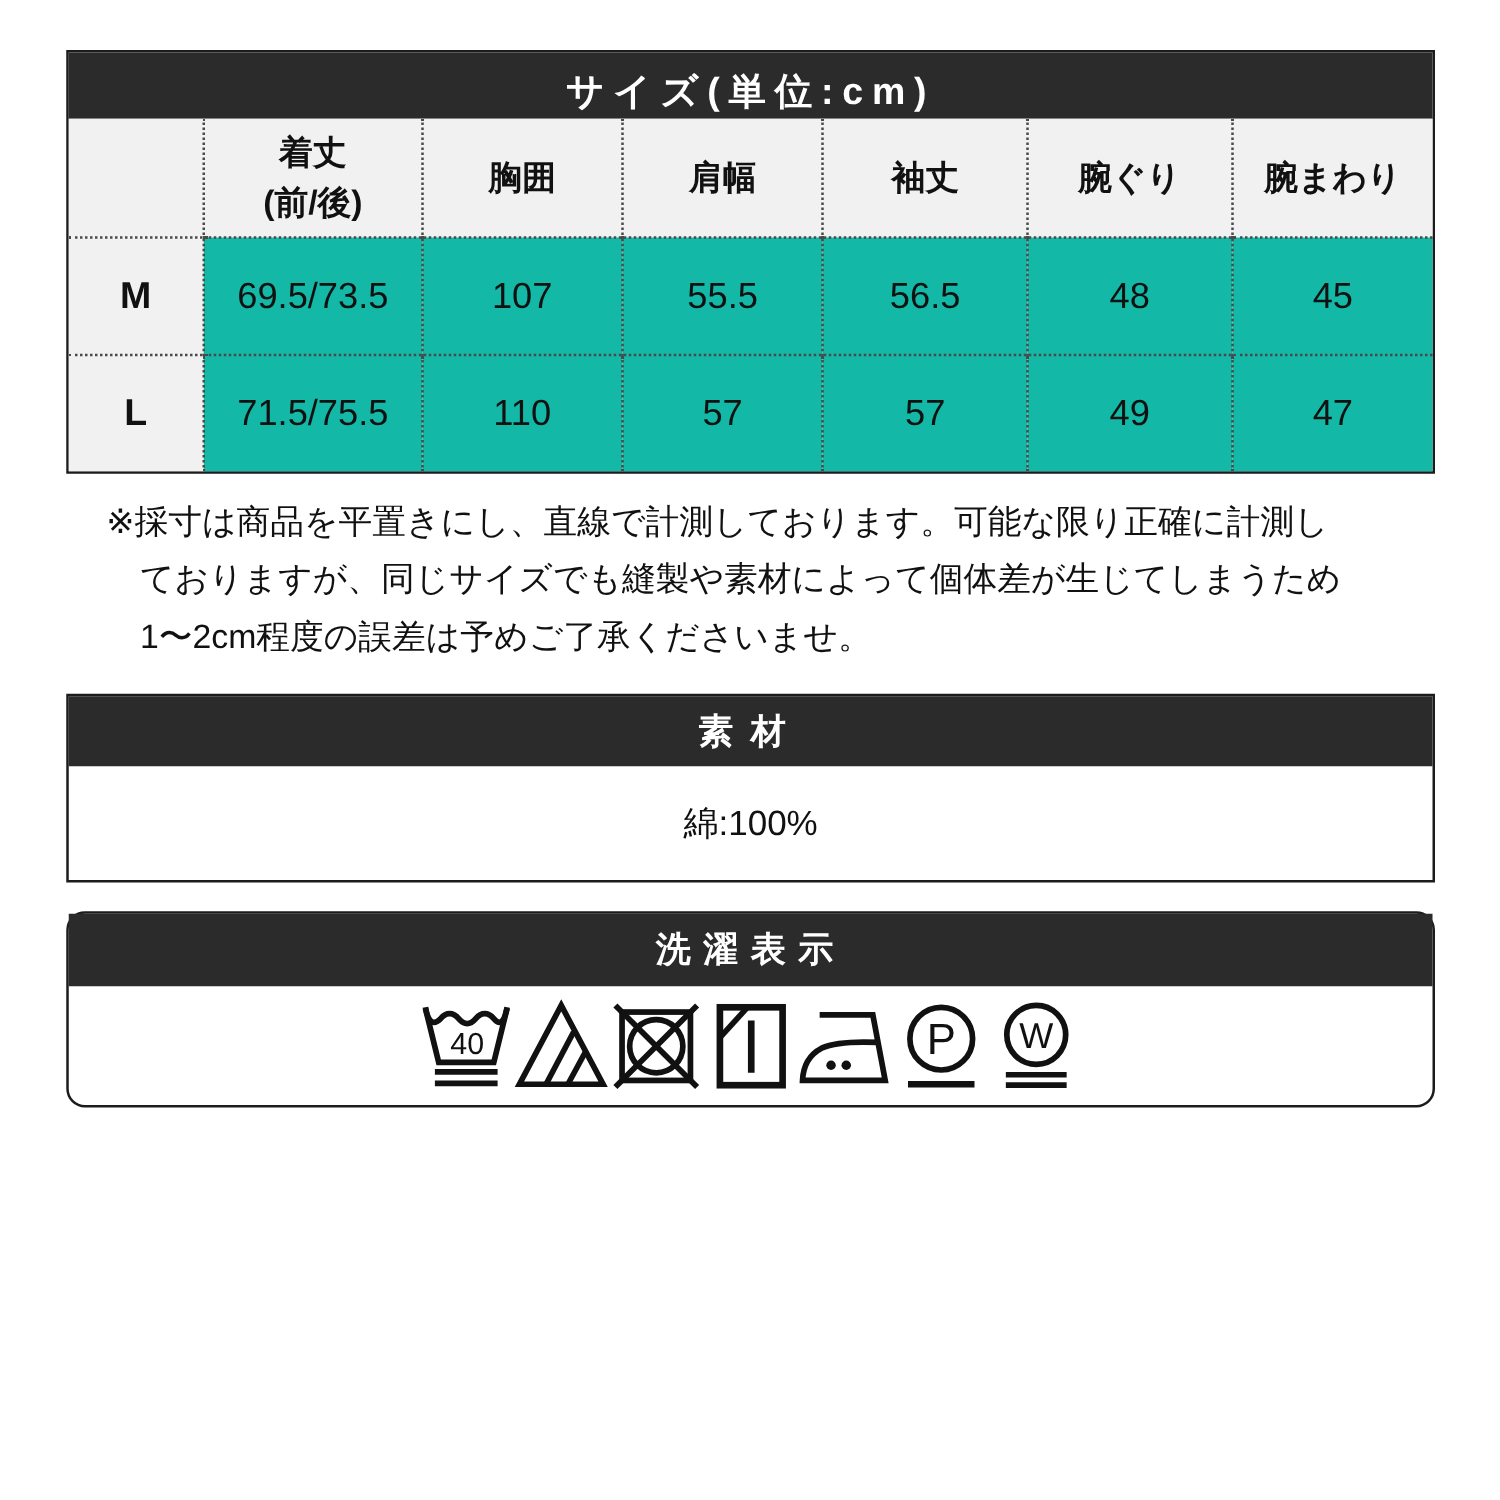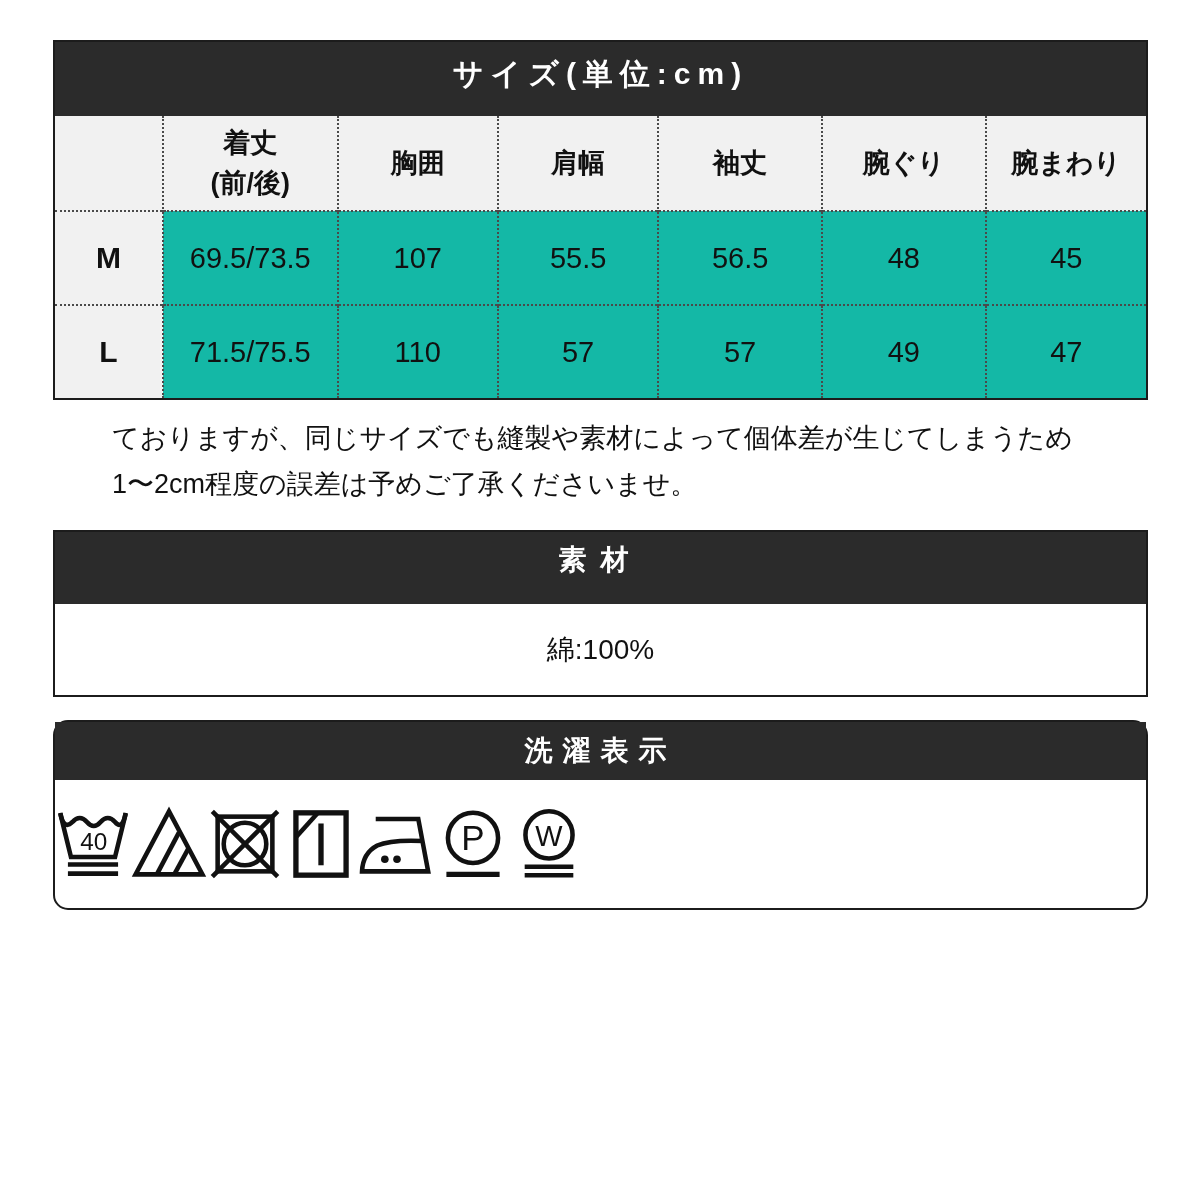--- a/index.html
+++ b/index.html
@@ -5,47 +5,47 @@
   html,body{margin:0;padding:0;}
   body{
     width:1200px;height:1200px;background:#ffffff;position:relative;
     font-family:"Liberation Sans","DejaVu Sans",sans-serif;color:#111111;
   }
   .wrapper{position:absolute;left:53px;top:40px;width:1095px;}
   .panel{border:2px solid #1c1c1c;box-sizing:border-box;background:#ffffff;}
   .bar{background:#2b2b2b;color:#ffffff;font-weight:bold;text-align:center;}
 
   
-  .size-title{height:74px;line-height:64px;font-size:30px;letter-spacing:7px;}
+  .size-title{height:53px;line-height:64px;font-size:30px;letter-spacing:7px;}
   table.size{width:100%;border-collapse:collapse;table-layout:fixed;}
   table.size th, table.size td{
     text-align:center;vertical-align:middle;padding:0;
   }
   table.size th{height:94px;background:#f1f1f1;font-size:27px;font-weight:bold;line-height:40px;}
   table.size td{height:92px;font-size:29px;background:#14b8a6;}
   table.size td.size-label{background:#f1f1f1;font-weight:bold;font-size:30px;}
   table.size th + th, table.size td + td{border-left:2px dotted #4a4a4a;}
   table.size tbody td{border-top:2px dotted #4a4a4a;}
 
   
   .note{font-size:27px;line-height:46px;color:#111;}
   .note .first{padding-left:32px;}
   .note .cont{padding-left:59px;}
   #note1{margin-top:15px;}
   #note2{margin-top:33px;}
 
   
   #material{margin-top:23px;}
-  .mat-title{height:72px;line-height:56px;font-size:28px;letter-spacing:14px;}
+  .mat-title{height:56px;line-height:56px;font-size:28px;letter-spacing:14px;}
   .mat-body{height:91px;display:flex;align-items:center;justify-content:center;font-size:28px;}
 
   
   #laundry{margin-top:23px;border-radius:15px;}
   .laundry-title{height:58px;line-height:58px;font-size:28px;letter-spacing:10px;}
-  .laundry-body{height:128px;display:flex;align-items:center;justify-content:flex-start;}
+  .laundry-body{height:95px;display:flex;align-items:center;justify-content:center;}
   .care-icon svg{width:76px;height:92px;display:block;}
   .care-icon .st{stroke:#111;stroke-width:6;fill:none;}
   .care-icon .st7{stroke:#111;stroke-width:7;fill:none;}
   .care-icon .fl{fill:#111;stroke:none;}
   .care-icon text{fill:#111;stroke:none;text-anchor:middle;}
 </style>
 </head>
 <body>
 
 <div class="wrapper">
@@ -93,20 +93,21 @@
           <td>57</td>
           <td>57</td>
           <td>49</td>
           <td>47</td>
         </tr>
       </tbody>
     </table>
   </div>
 
   <div class="note" id="note1">
+    <div class="first">※採寸は商品を平置きにし、直線で計測しております。可能な限り正確に計測し</div>
     <div class="cont">ておりますが、同じサイズでも縫製や素材によって個体差が生じてしまうため</div>
     <div class="cont">1〜2cm程度の誤差は予めご了承くださいませ。</div>
   </div>
 
 
   <div class="panel" id="material">
     <div class="bar mat-title">素材</div>
     <div class="mat-body">綿:100%</div>
   </div>
 

